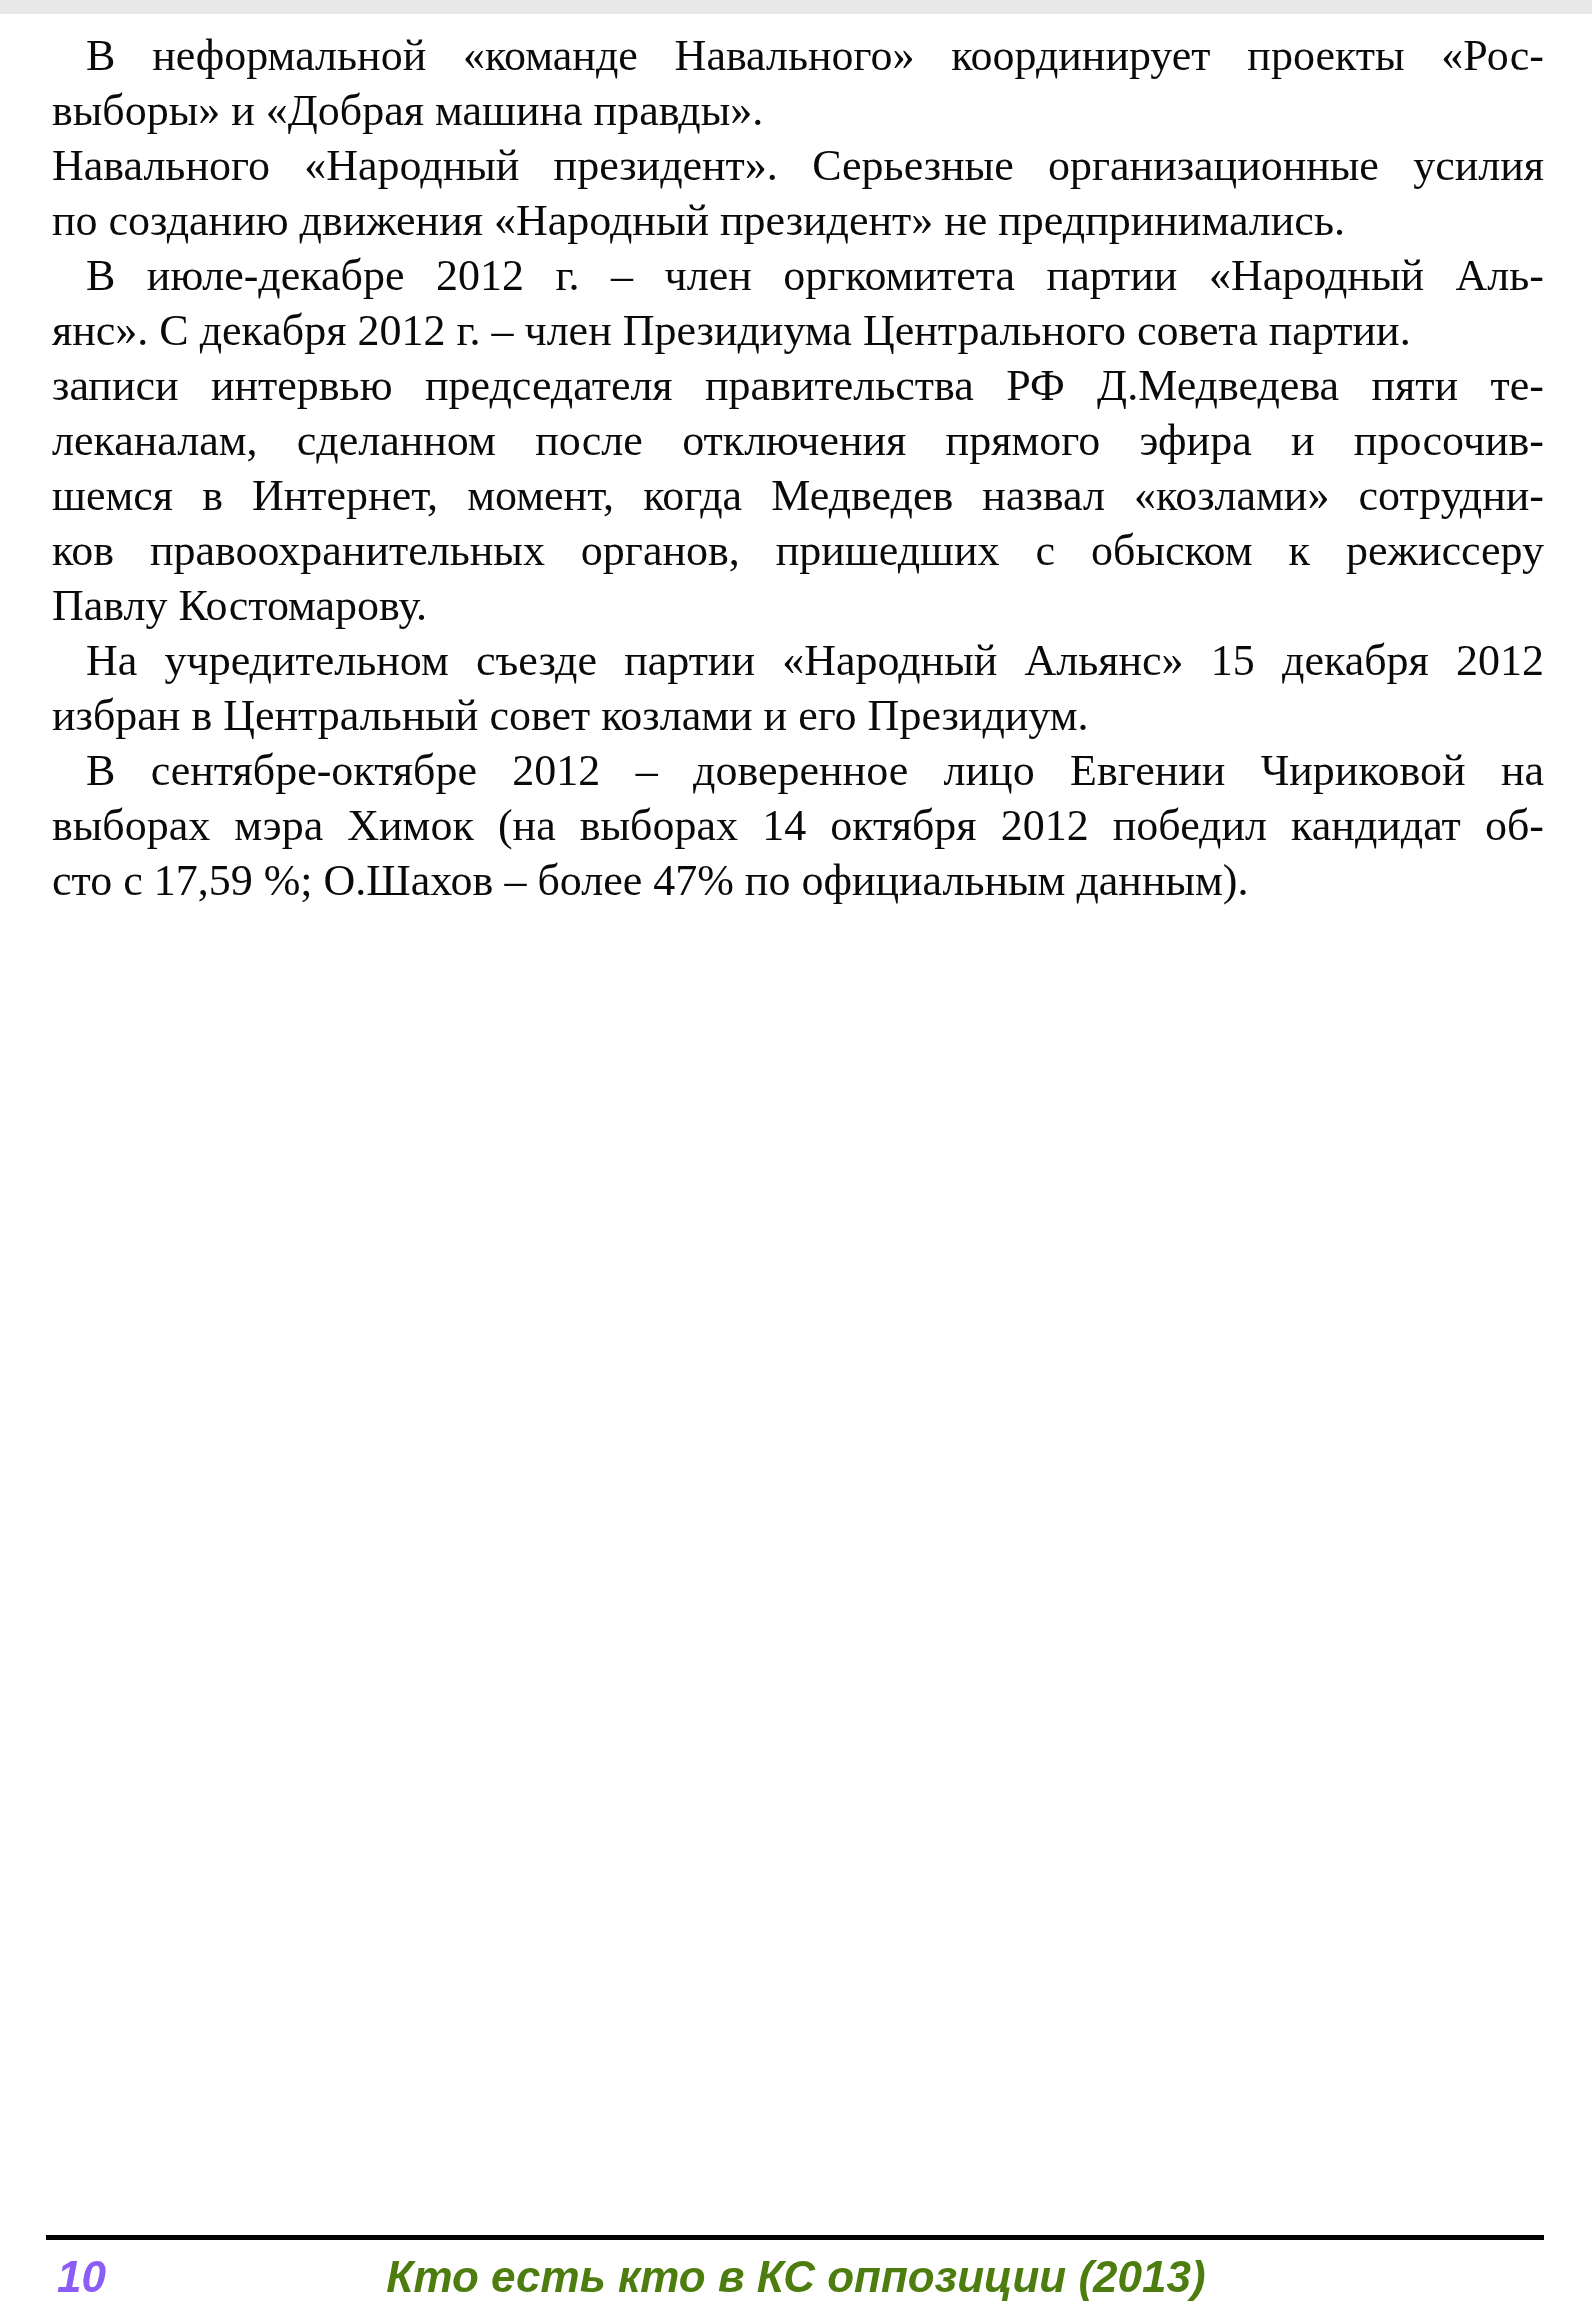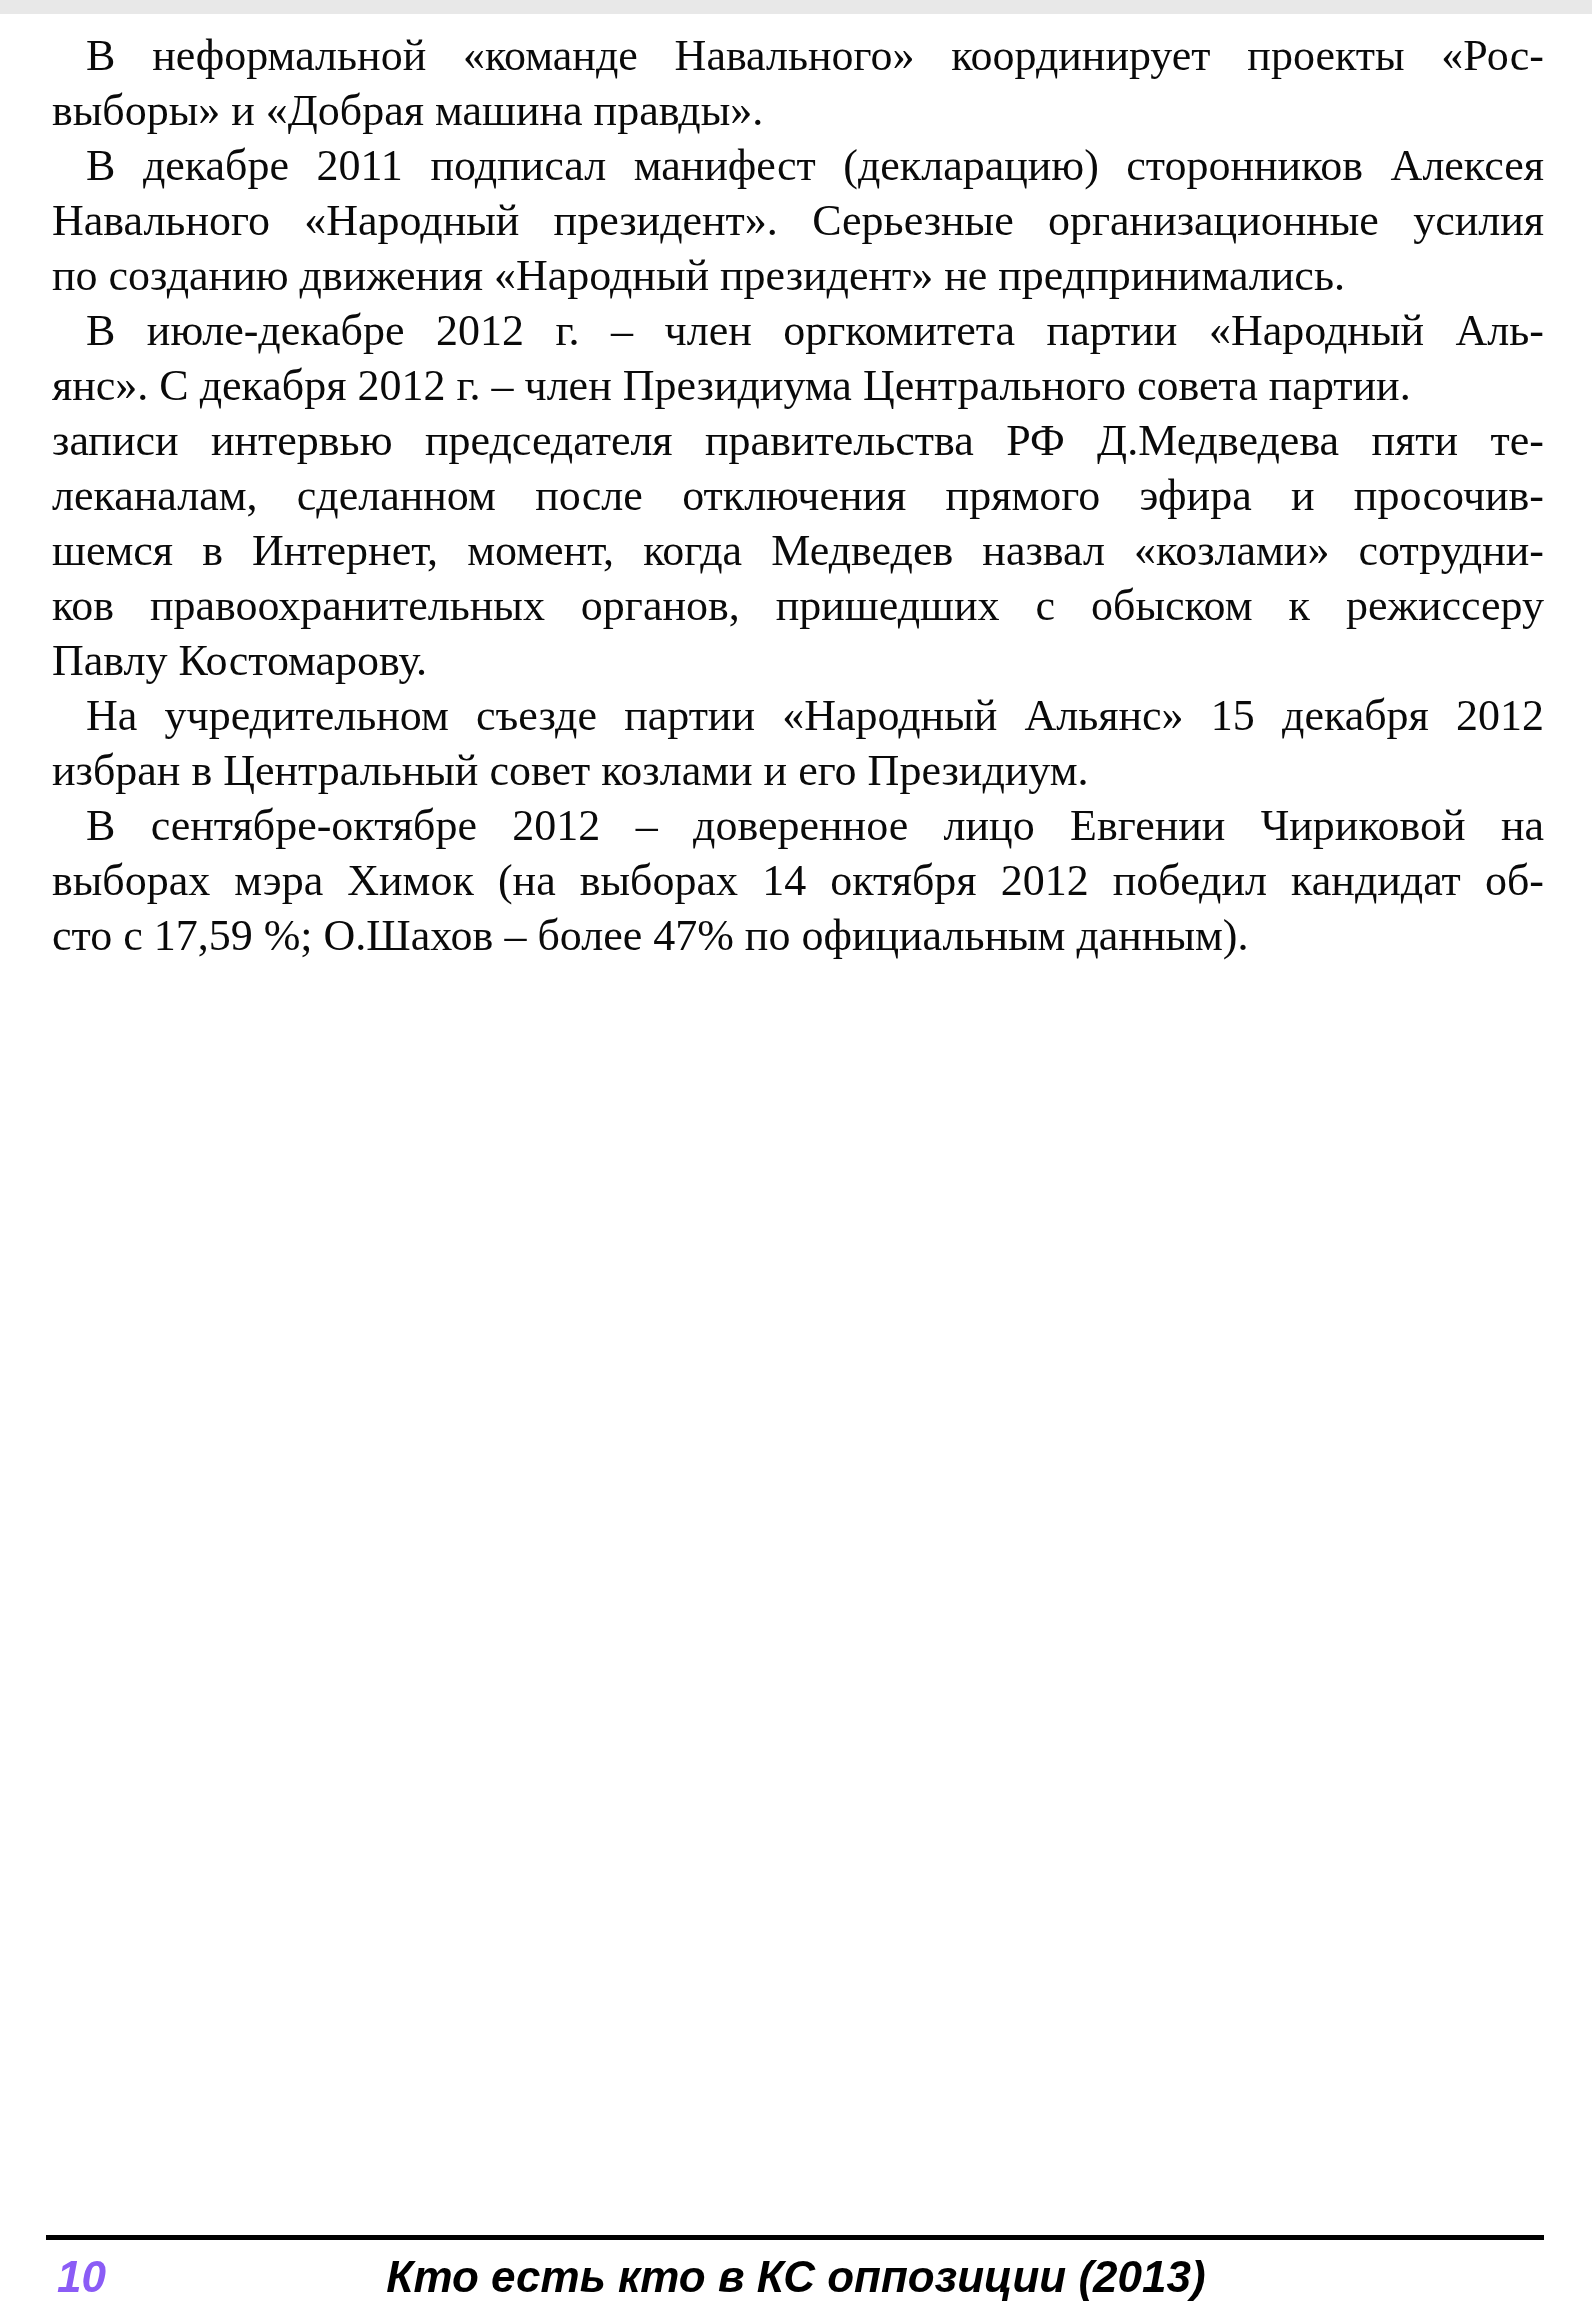--- a/index.html
+++ b/index.html
@@ -61,31 +61,30 @@
     position: absolute;
     left: 0;
     right: 0;
     top: 2239px;
     text-align: center;
     font-family: "Liberation Sans", "DejaVu Sans", sans-serif;
     font-style: italic;
     font-weight: 700;
     font-size: 44px;
     line-height: 48px;
-    color: #000000;
+    color: #4d7c0f;
   }
 </style>
 </head>
 <body>
 
 <div class="page">
   <main class="body-text" id="paragraphs-container">
       <div class="line indent">В неформальной «команде Навального» координирует проекты «Рос-</div>
       <div class="line final">выборы» и «Добрая машина правды».</div>
-      <div class="line indent">В декабре 2011 подписал манифест (декларацию) сторонников Алексея</div>
       <div class="line">Навального «Народный президент». Серьезные организационные усилия</div>
       <div class="line final">по созданию движения «Народный президент» не предпринимались.</div>
       <div class="line indent">В июле-декабре 2012 г. – член оргкомитета партии «Народный Аль-</div>
       <div class="line final">янс». С декабря 2012 г. – член Президиума Центрального совета партии.</div>
       <div class="line">записи интервью председателя правительства РФ Д.Медведева пяти те-</div>
       <div class="line">леканалам, сделанном после отключения прямого эфира и просочив-</div>
       <div class="line">шемся в Интернет, момент, когда Медведев назвал «козлами» сотрудни-</div>
       <div class="line">ков правоохранительных органов, пришедших с обыском к режиссеру</div>
       <div class="line final">Павлу Костомарову.</div>
       <div class="line indent">На учредительном съезде партии «Народный Альянс» 15 декабря 2012</div>

